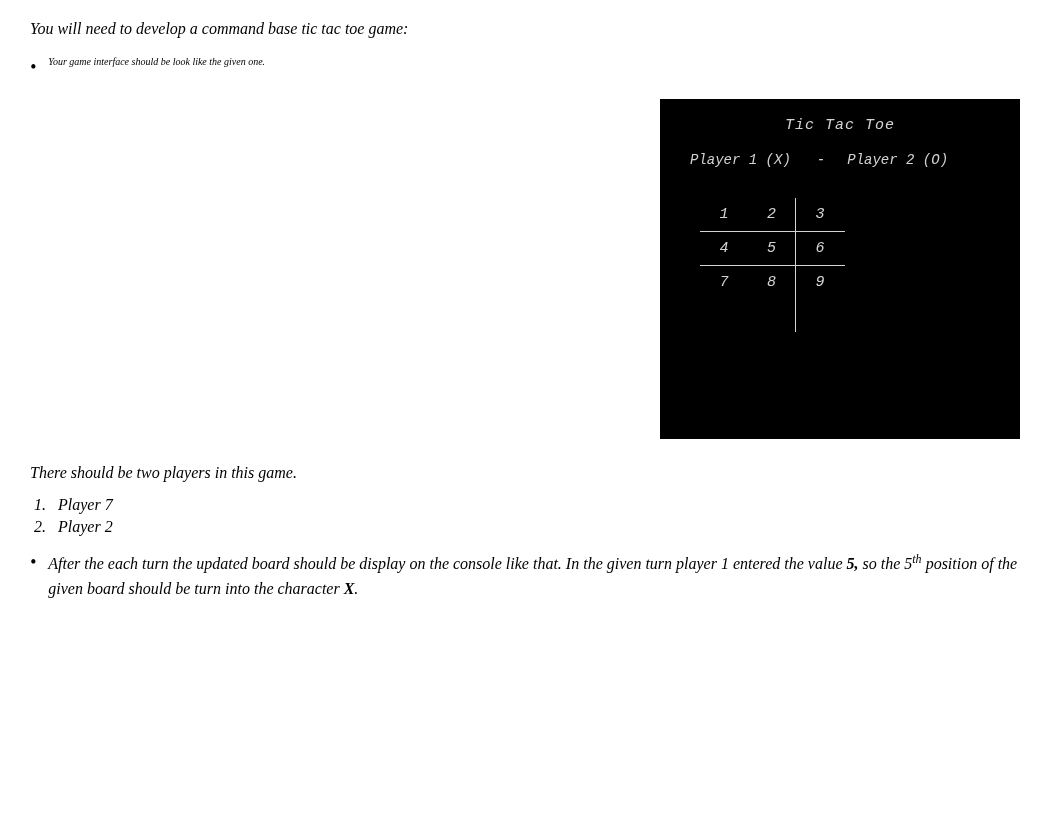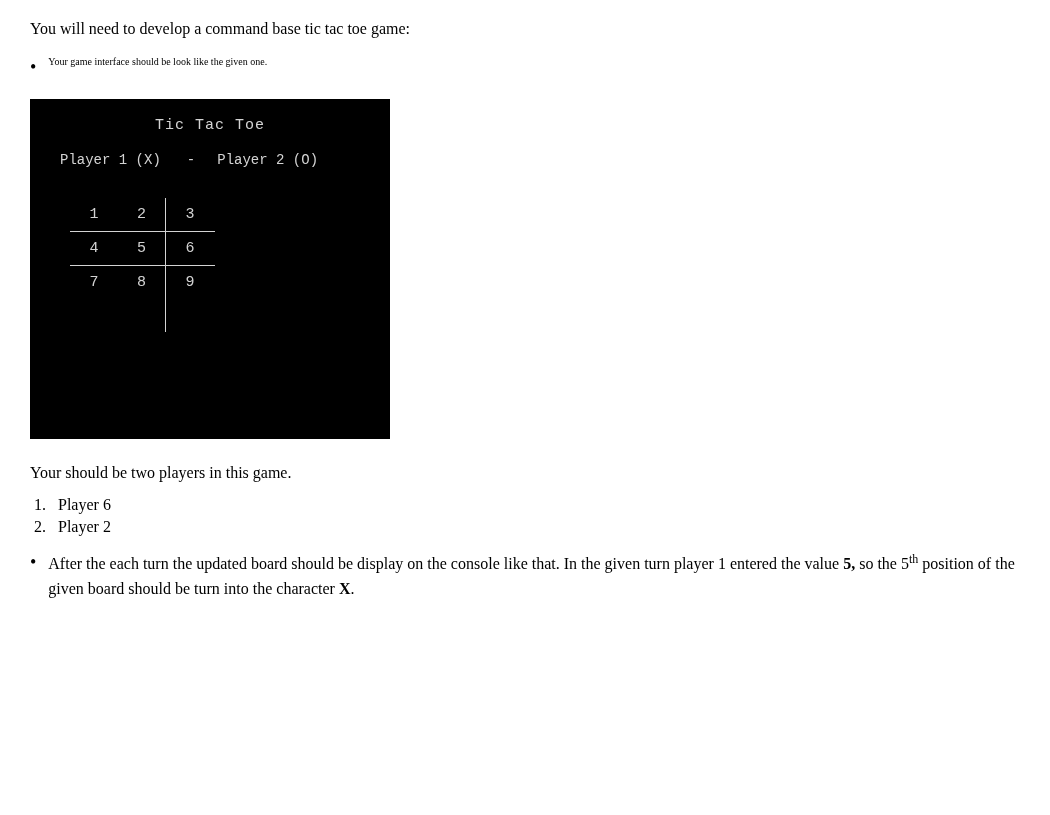--- a/index.html
+++ b/index.html
@@ -1,18 +1,19 @@
 <!DOCTYPE html>
 <html><head>
   <meta charset="utf-8">
   <style>
     * {
       margin: 0;
       padding: 0;
       box-sizing: border-box;
+      font-style: italic;
     }
 
     body {
       font-family: "Times New Roman", Times, serif;
       font-size: 16px;
       color: #000;
       background: #fff;
       padding: 20px 30px;
       max-width: 1050px;
     }
@@ -42,21 +43,21 @@
       line-height: 1.3;
       flex-shrink: 0;
     }
 
     .bullet-list > li .bullet-content {
       flex: 1;
     }
 
     .game-screenshot-wrapper {
       display: flex;
-      justify-content: flex-start;
+      justify-content: flex-end;
       margin: 20px 0 25px 0;
     }
 
     .game-screenshot {
       background-color: #000;
       color: #d3d3d3;
       font-family: "Courier New", Courier, monospace;
       font-size: 15px;
       padding: 18px 30px 22px 30px;
       width: 360px;
@@ -220,24 +221,24 @@
 
       <div class="board-row">
         <div class="cell">&nbsp;</div>
         <div class="cell cell-border-right">&nbsp;</div>
         <div class="cell">&nbsp;</div>
       </div>
     </div>
   </div>
 </div>
 
-<p class="section-text">Your should be two players in this game.</p>
+<p class="section-text">There should be two players in this game.</p>
 
 <ol class="numbered-list">
-  <li>Player 6</li>
+  <li>Player 7</li>
   <li>Player 2</li>
 </ol>
 
 <ul class="second-bullets">
   <li>
     <span class="bullet-content">
       After the each turn the updated board should be display on the console like that. In the given turn player 1 entered the value <span class="bold">5,</span> so the 5<sup>th</sup> position of the given board should be turn into the character <span class="bold">X</span>.
     </span>
   </li>
 </ul>

